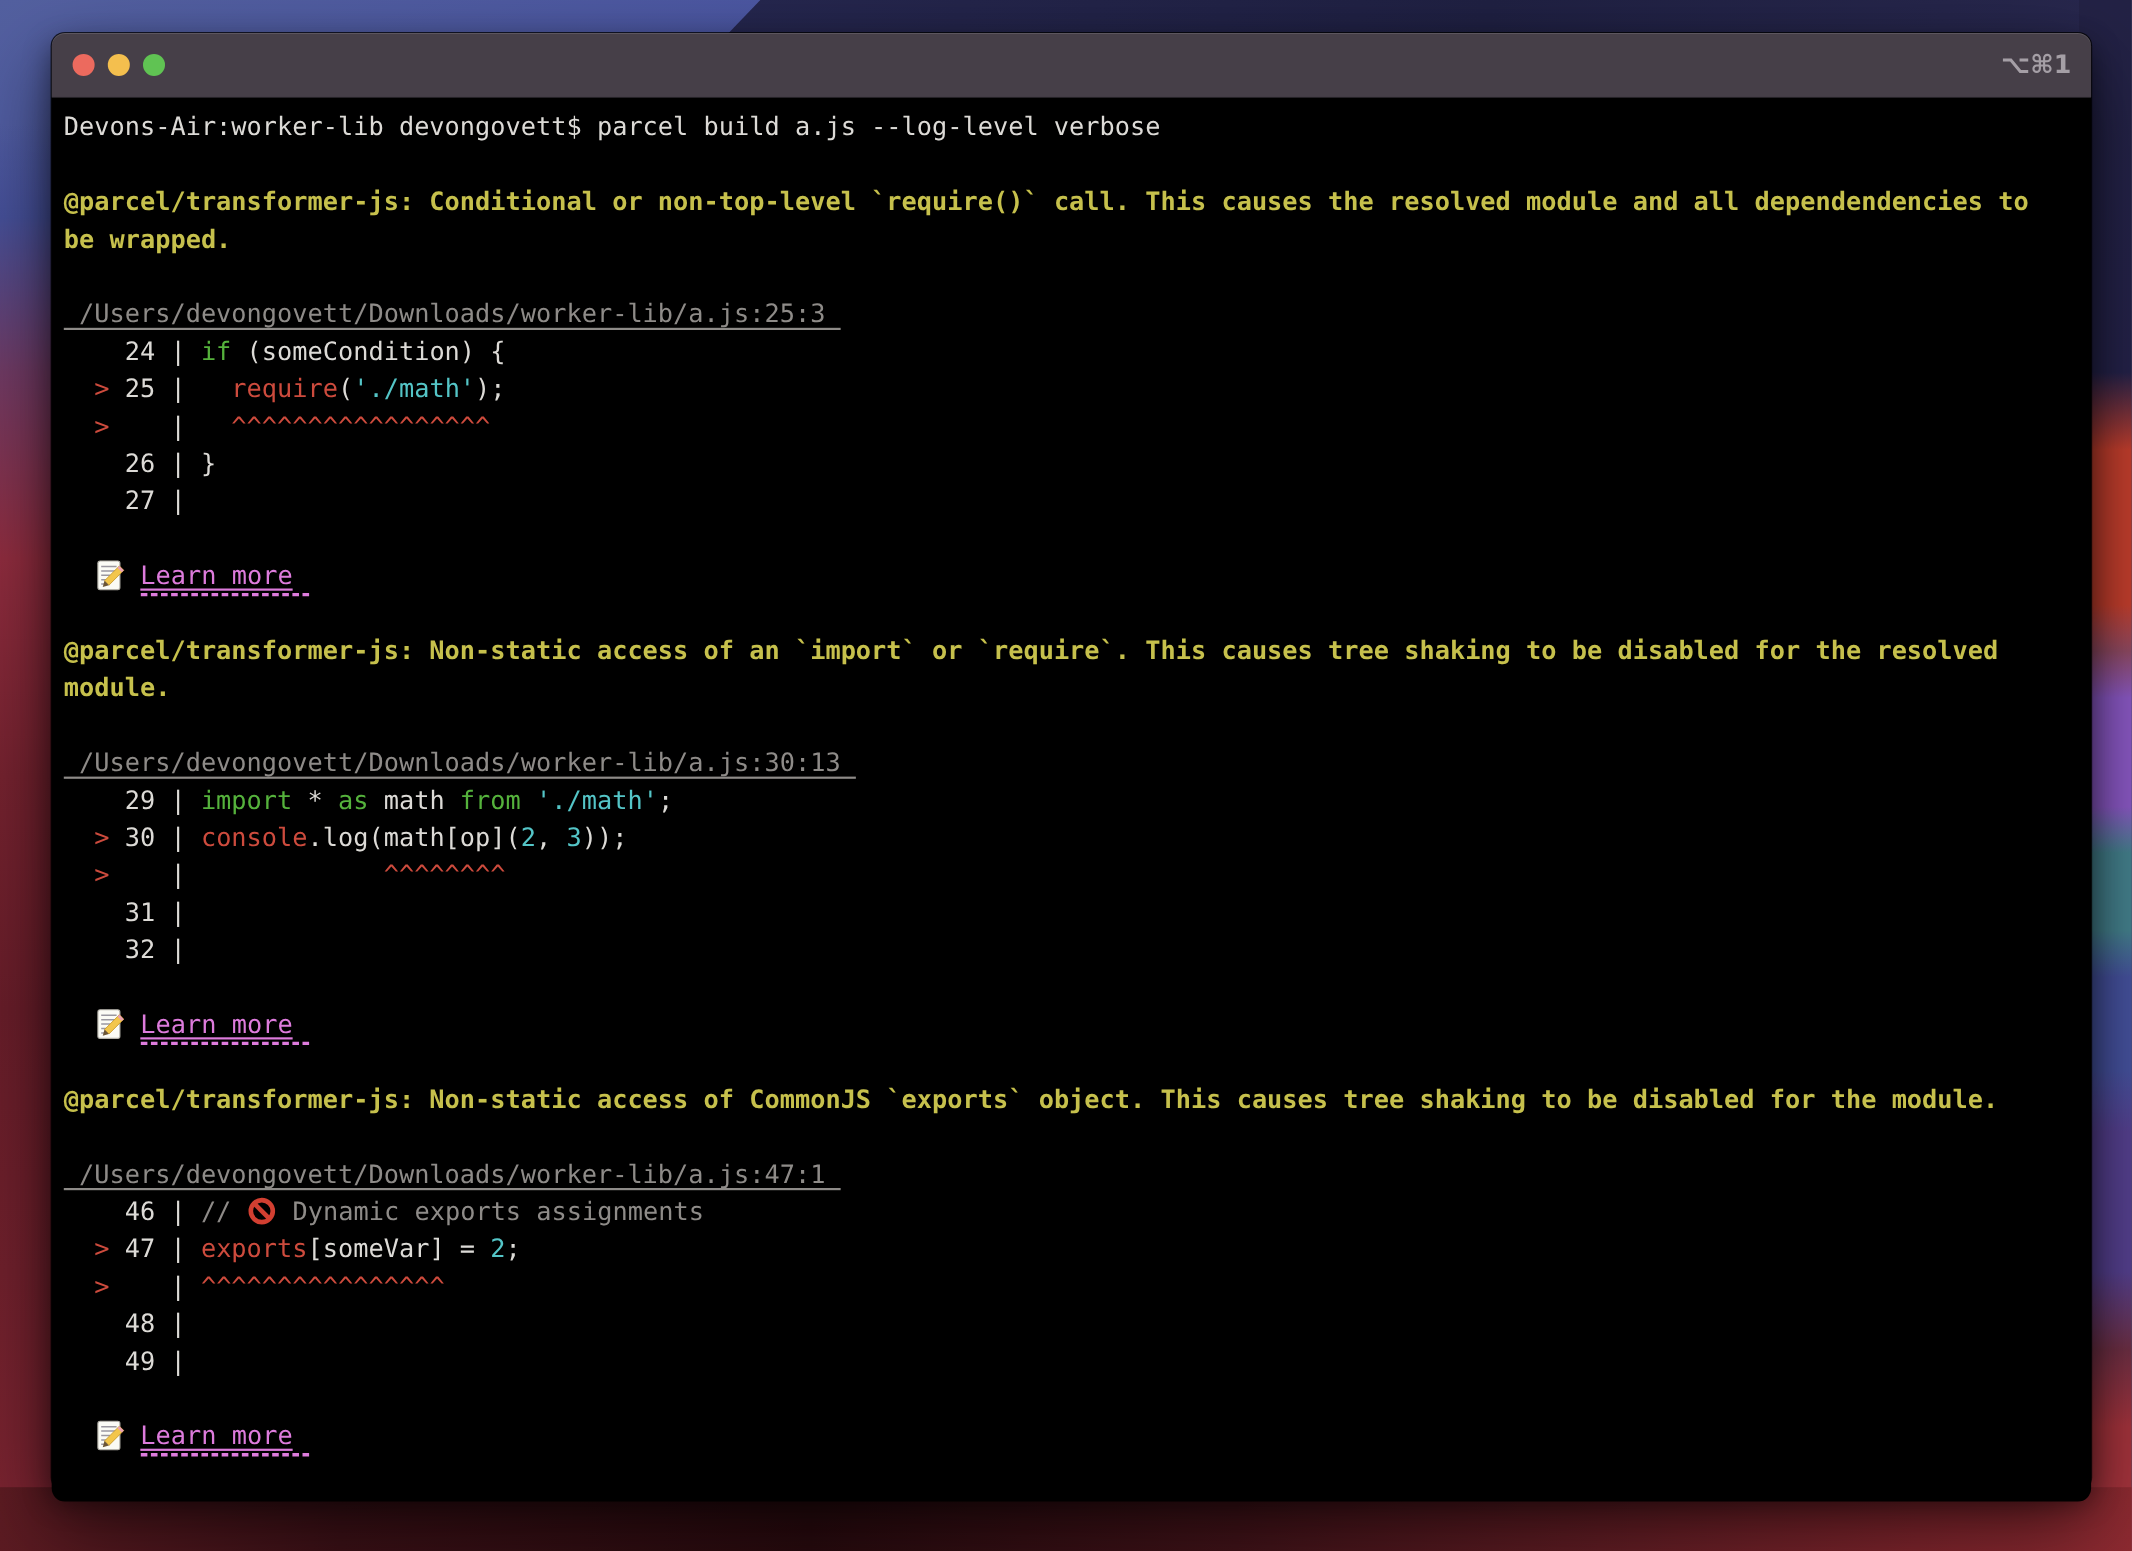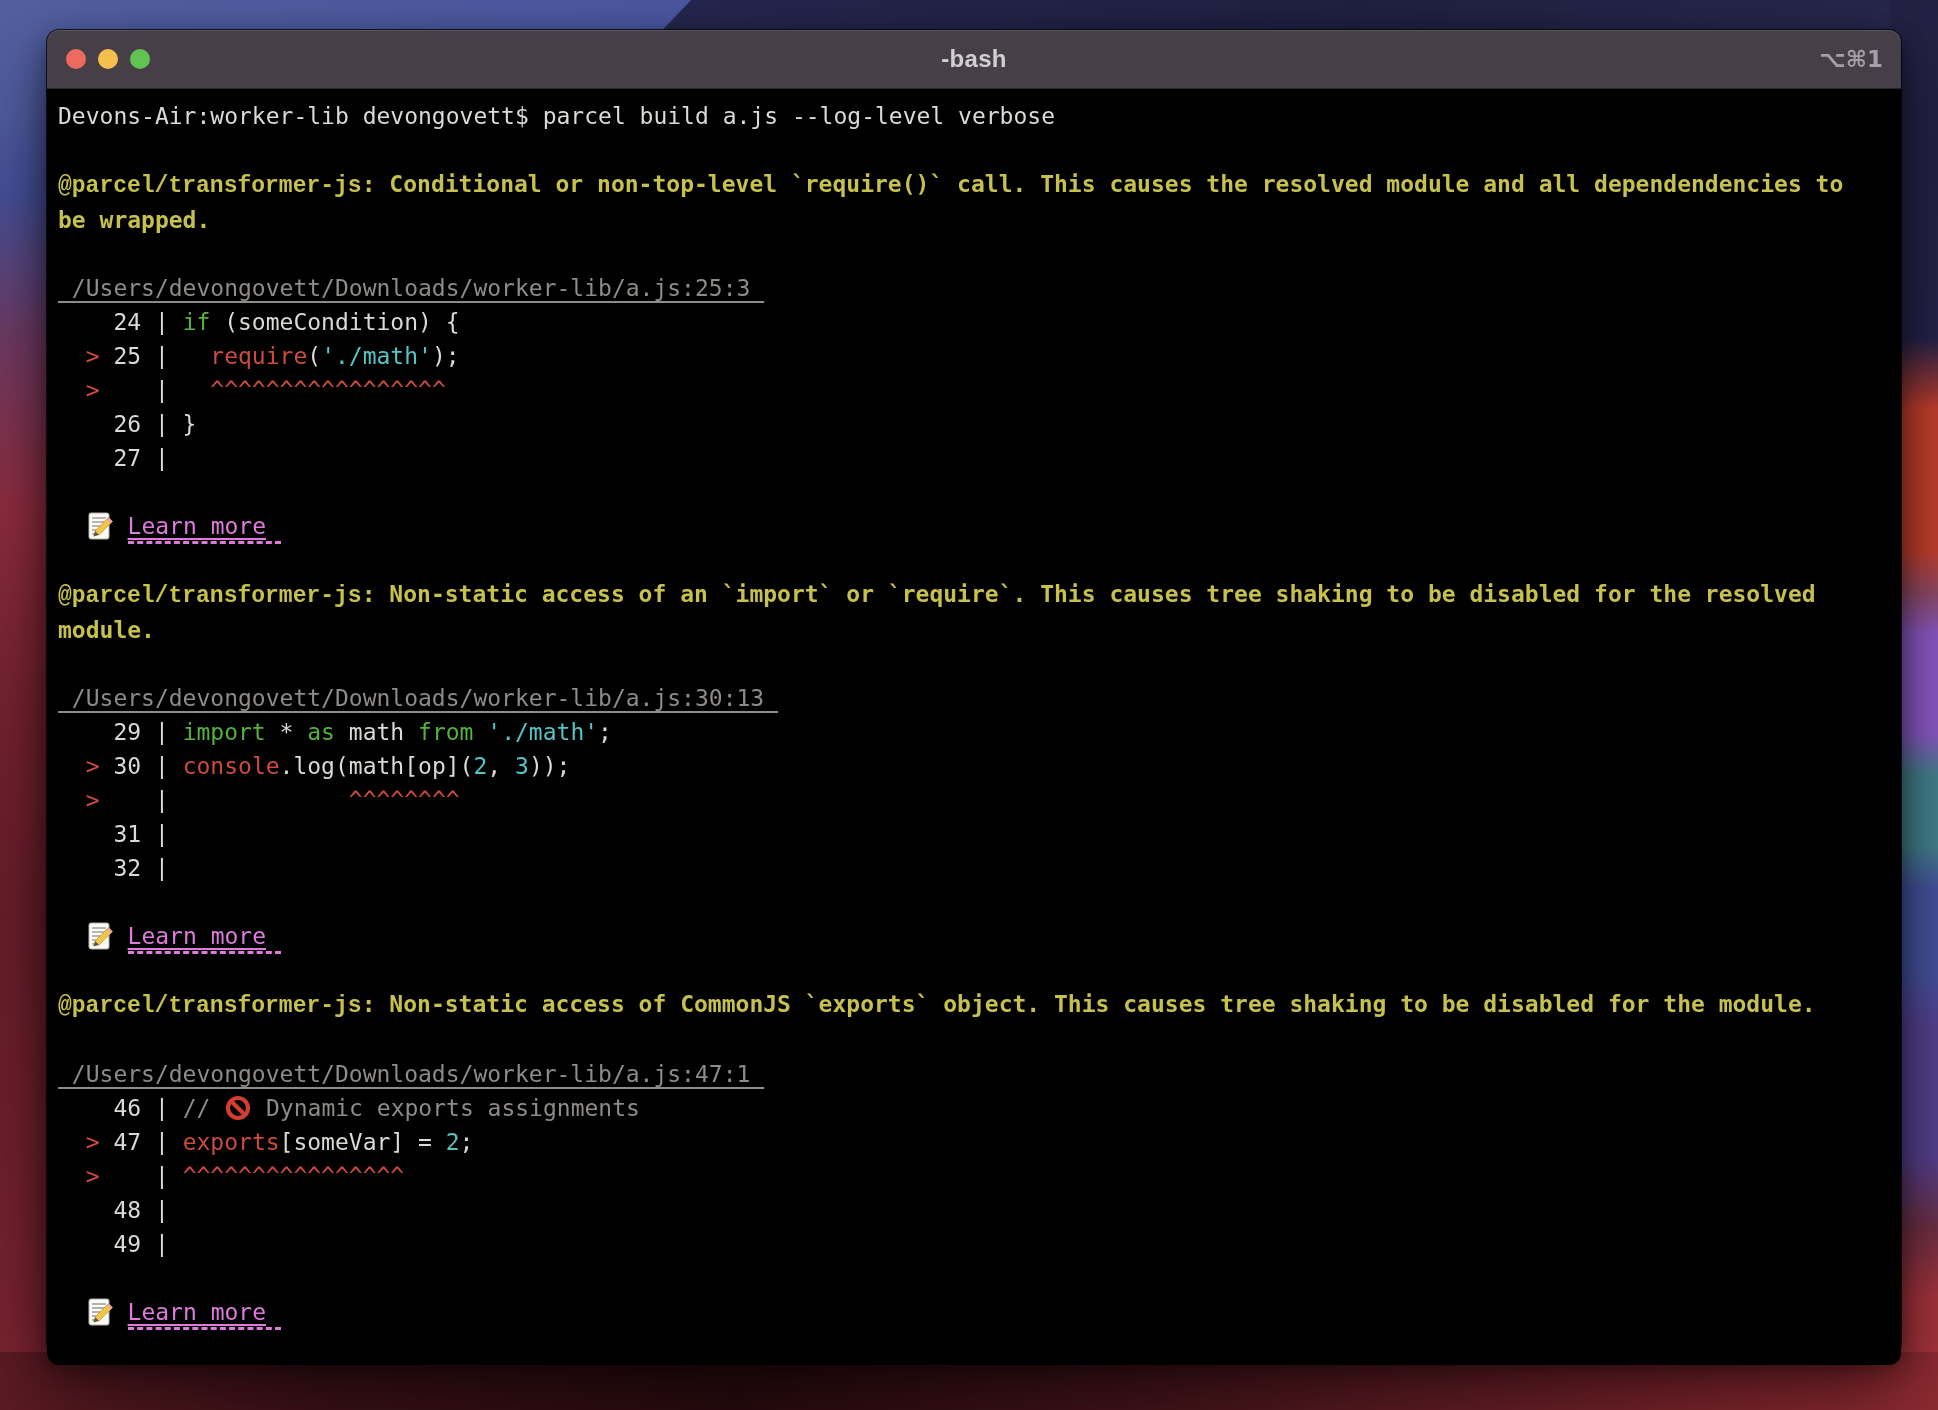--- a/index.html
+++ b/index.html
@@ -40,21 +40,21 @@
   .shortcut{position:absolute;right:18px;font-family:"DejaVu Sans",sans-serif;
     font-size:23px;font-weight:600;color:#a59fa6;}
   
   .screen{position:relative;height:1266px;border-radius:0 0 12px 12px;overflow:hidden;
     background:var(--background,#000);
     font-family:"DejaVu Sans Mono",monospace;font-size:23px;line-height:34px;
     padding:10px 0 0 11px;white-space:pre;}
   .line{min-height:34px;}
   .seg-fg{color:var(--foreground,#dcdad6);}
   .seg-y{color:var(--yellow,#c6c04c);font-weight:bold;}
-  .seg-yb{color:var(--yellow,#c6c04c);font-weight:700;font-family:Liberation Mono, monospace;}
+  .seg-yb{color:var(--yellow,#c6c04c);font-weight:700;}
   .seg-path{color:var(--gray,#8e8b88);text-decoration:underline;text-underline-offset:5px;text-decoration-thickness:2px;margin-top:32px;}
   .seg-cmt{color:var(--gray,#8e8b88);}
   .seg-kw{color:var(--green,#55b23c);}
   .seg-err{color:var(--red,#cd4b3d);}
   .seg-str{color:var(--cyan,#54c5c7);}
   .seg-link{color:var(--magenta,#dd7bdc);cursor:pointer;
     text-decoration:underline;text-decoration-thickness:2px;text-underline-offset:4px;
     border-bottom:3px dashed var(--magenta,#dd7bdc);padding-bottom:2px;padding-right:15px;text-align:right;}
   .inline-icon{display:inline-block;width:28px;height:30px;vertical-align:-7px;}
 </style>
@@ -66,21 +66,20 @@
 <div class="bg-right"></div>
 <div class="bg-bottom"></div>
 
 <div class="window">
   <div class="titlebar">
     <div class="traffic">
       <div class="light red"></div>
       <div class="light yellow"></div>
       <div class="light green"></div>
     </div>
-    <div class="title">-bash</div>
     <div class="shortcut">⌥⌘1</div>
   </div>
   <div class="screen"><div class="line"><span class="seg-fg">Devons-Air:worker-lib devongovett$ parcel build a.js --log-level verbose</span></div><div class="line"></div><div class="line"><span class="seg-yb">@parcel/transformer-js</span><span class="seg-y">: Conditional or non-top-level `require()` call. This causes the resolved module and all dependendencies to</span></div><div class="line"><span class="seg-y">be wrapped.</span></div><div class="line"></div><div class="line"><span class="seg-path"> /Users/devongovett/Downloads/worker-lib/a.js:25:3 </span></div><div class="line"><span class="seg-fg">    24 | </span><span class="seg-kw">if</span><span class="seg-fg"> (someCondition) {</span></div><div class="line"><span class="seg-err">  &gt;</span><span class="seg-fg"> 25 |   </span><span class="seg-err">require</span><span class="seg-fg">(</span><span class="seg-str">'./math'</span><span class="seg-fg">);</span></div><div class="line"><span class="seg-err">  &gt;</span><span class="seg-fg">    |   </span><span class="seg-err">^^^^^^^^^^^^^^^^^</span></div><div class="line"><span class="seg-fg">    26 | }</span></div><div class="line"><span class="seg-fg">    27 |</span></div><div class="line"></div><div class="line"><span class="seg-fg">  </span><span class="inline-icon"><svg width="28" height="30" viewBox="0 0 28 30">
     <rect x="3" y="2" width="20" height="26" rx="2" fill="#fbfbf5" stroke="#b3b0a8" stroke-width="1"></rect>
     <g stroke="#9a97a0" stroke-width="1.4">
       <line x1="6" y1="7" x2="20" y2="7"></line>
               <line x1="6" y1="11" x2="20" y2="11"></line>
       <line x1="6" y1="15" x2="14" y2="15"></line>
               <line x1="6" y1="19" x2="12" y2="19"></line>
       <line x1="6" y1="23" x2="11" y2="23"></line>

